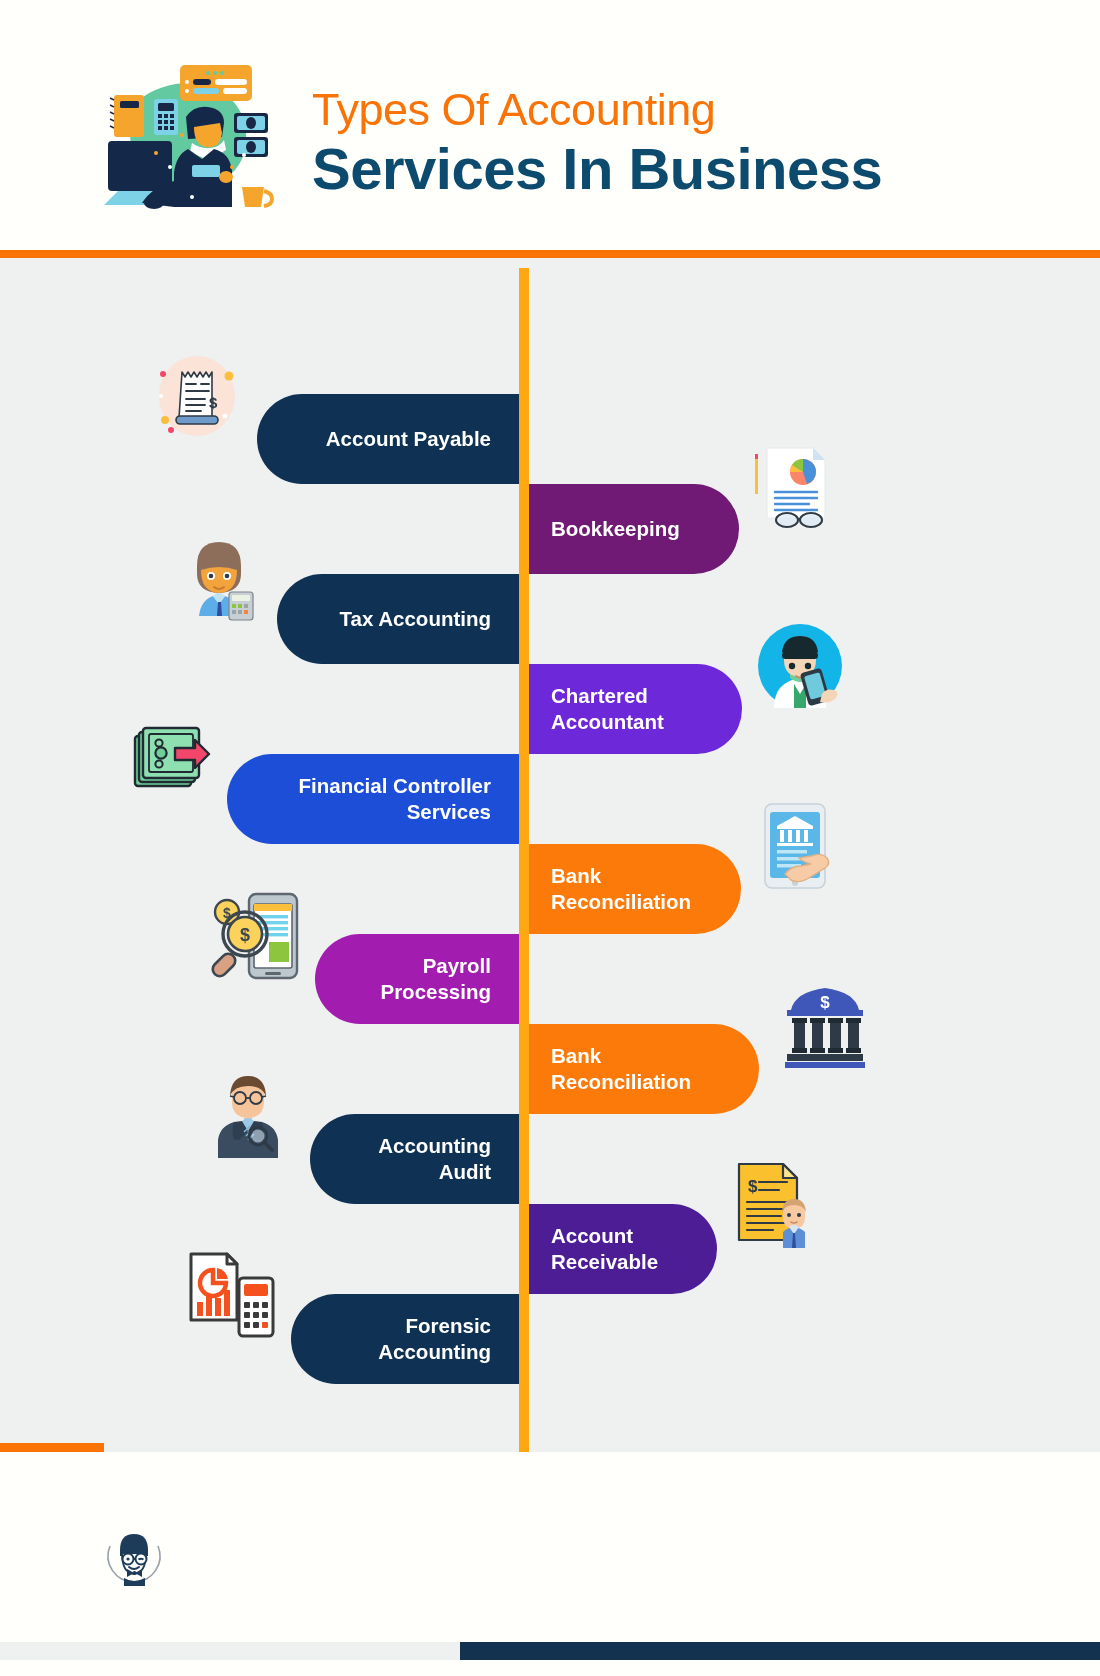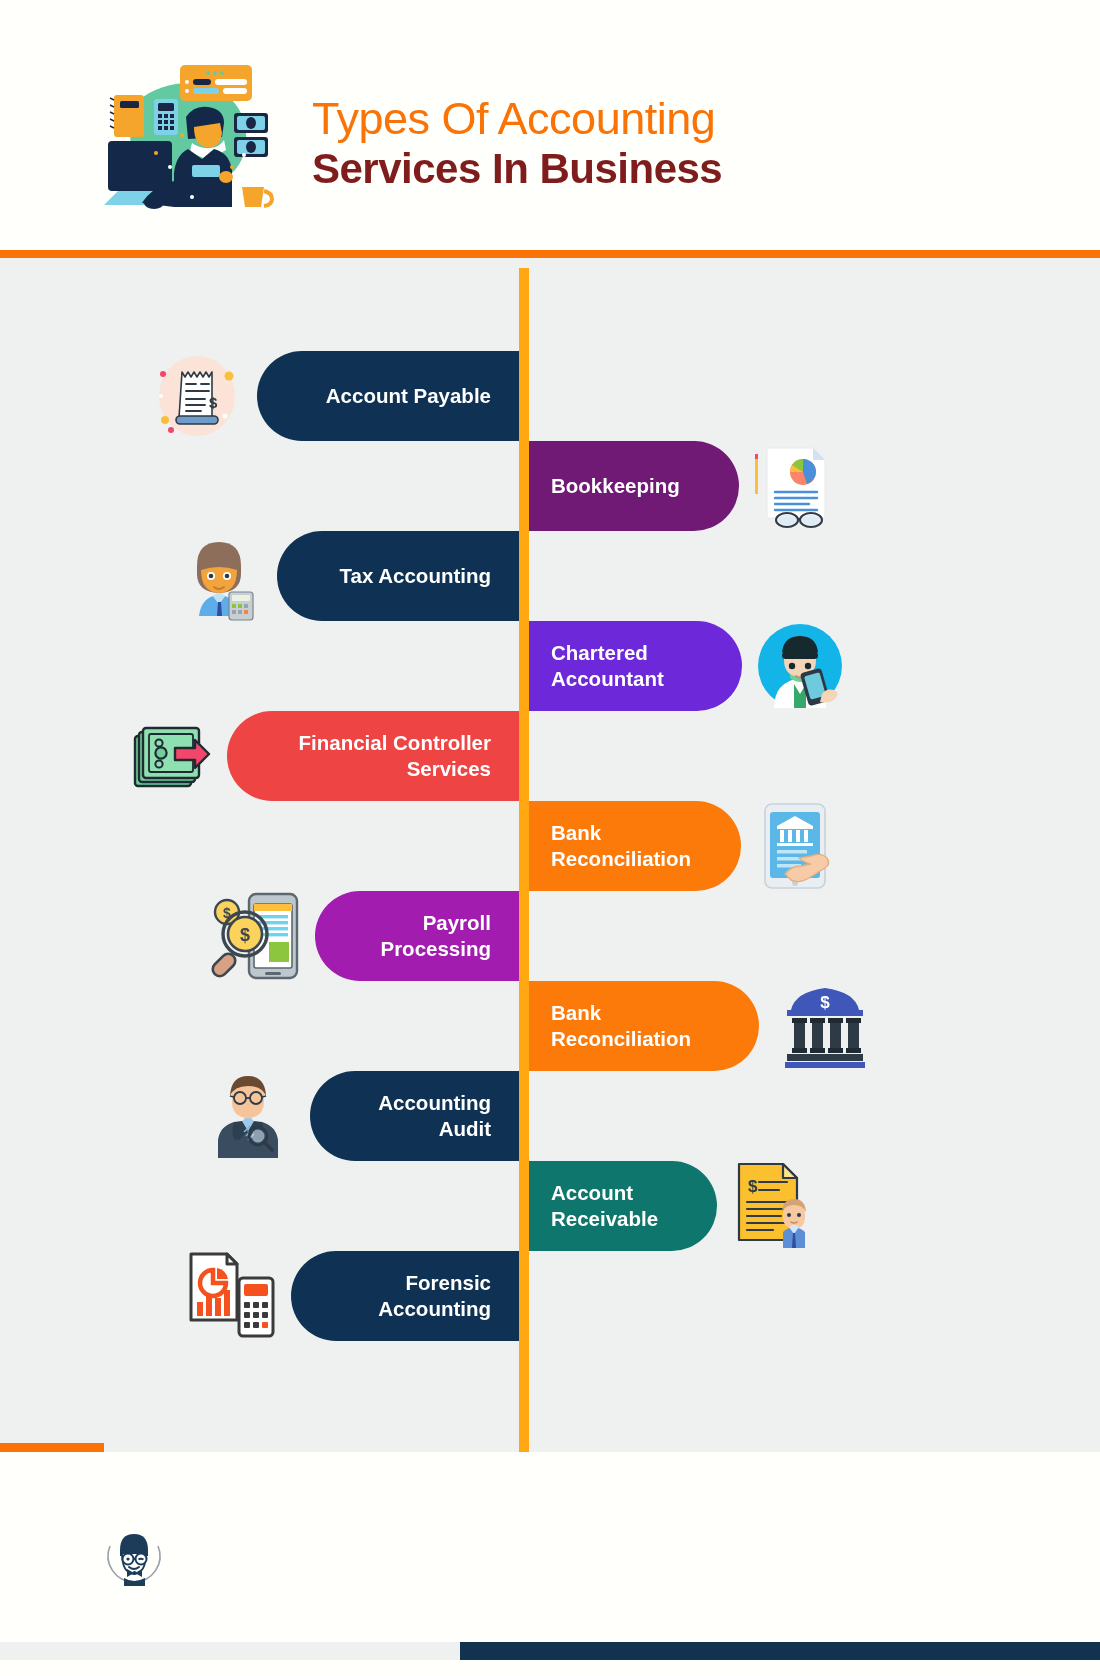--- a/index.html
+++ b/index.html
@@ -32,22 +32,22 @@
   .title-line1 {
     font-size: 45px;
     color: #F97306;
     font-weight: 400;
     letter-spacing: -0.5px;
     line-height: 1.12;
     white-space: nowrap;
     margin-top: 36px;
   }
   .title-line2 {
-    font-size: 42px;
-    color: #7f1d1d;
+    font-size: 58px;
+    color: #0c4a6e;
     font-weight: 700;
     letter-spacing: -0.5px;
     line-height: 1.18;
     white-space: nowrap;
   }
   .header-rule {
     position: absolute;
     left: 0; right: 0;
     bottom: 0;
     height: 8px;
@@ -90,20 +90,21 @@
   
   .pill {
     position: absolute;
     height: 90px;
     display: flex;
     align-items: center;
     color: #ffffff;
     font-weight: 700;
     font-size: 20.5px;
     line-height: 1.28;
+    margin-top: 43px;
   }
   .pill.left {
     background: #0F3254;
     right: 581px;           
     border-radius: 45px 0 0 45px;
     justify-content: flex-end;
     text-align: right;
     padding-right: 28px;
     padding-left: 46px;
   }
@@ -357,21 +358,21 @@
             <circle cx="54" cy="46" r="3.2" fill="#16292F"></circle>
         <path d="M42 56 q4 3 8 0" fill="none" stroke="#C98D64" stroke-width="2" stroke-linecap="round"></path>
         <path d="M40 64 l6 10 l6 -10 l0 24 l-12 0 Z" fill="#37A86B"></path>
         <rect x="50" y="50" width="22" height="34" rx="4" fill="#2B3A45" transform="rotate(-16 61 67)"></rect>
         <rect x="53" y="54" width="16" height="24" rx="2" fill="#6FCADD" transform="rotate(-16 61 66)"></rect>
         <path d="M66 82 q10 2 16 -4 q4 -6 -2 -8 q-8 -2 -12 4 Z" fill="#F5D5B8"></path>
       </svg>
         </div>
       </div>
       <div class="row">
-        <div class="pill left" style="width: 292px; background: #ef4444;">
+        <div class="pill left" style="width: 292px; background: #1d4ed8;">
           <span>Financial Controller Services</span>
         </div>
         <div class="icon-box on-left" style="right: 877px;">
       <svg width="92" height="92" viewBox="0 0 92 92">
         <rect x="4" y="26" width="56" height="50" rx="3" fill="#6FCF97" stroke="#1F2A33" stroke-width="2.4"></rect>
         <rect x="8" y="22" width="56" height="50" rx="3" fill="#6FCF97" stroke="#1F2A33" stroke-width="2.4"></rect>
         <rect x="12" y="18" width="56" height="50" rx="3" fill="#8FE0B0" stroke="#1F2A33" stroke-width="2.4"></rect>
         <rect x="18" y="24" width="44" height="38" rx="2" fill="none" stroke="#1F2A33" stroke-width="1.8"></rect>
         <circle cx="28" cy="33" r="3.6" fill="none" stroke="#1F2A33" stroke-width="2"></circle>
         <circle cx="30" cy="43" r="5.6" fill="#6FCF97" stroke="#1F2A33" stroke-width="2.2"></circle>
@@ -489,21 +490,21 @@
               <line x1="46" y1="70" x2="52" y2="64"></line>
         </g>
         <path d="M20 72 q14 -6 26 2 q12 -8 26 -2 l0 16 l-52 0 Z" fill="#3A4C60"></path>
         <circle cx="56" cy="66" r="9" fill="none" stroke="#2E3A45" stroke-width="2.6"></circle>
         <circle cx="56" cy="66" r="6.5" fill="#CDE3F2" opacity="0.6"></circle>
         <line x1="62" y1="72" x2="70" y2="80" stroke="#2E3A45" stroke-width="3.4" stroke-linecap="round"></line>
       </svg>
         </div>
       </div>
       <div class="row">
-        <div class="pill right" style="width: 188px; background: #0f766e;">
+        <div class="pill right" style="width: 188px; background: #4c1d95;">
           <span>Account Receivable</span>
         </div>
         <div class="icon-box on-right" style="left: 729px;">
       <svg width="92" height="92" viewBox="0 0 92 92">
         <path d="M10 4 h44 l14 14 v62 h-58 Z" fill="#FBC02D" stroke="#2E3A45" stroke-width="2.2" stroke-linejoin="round"></path>
         <path d="M54 4 l14 14 h-14 Z" fill="#FDE38A" stroke="#2E3A45" stroke-width="2.2" stroke-linejoin="round"></path>
         <text x="19" y="32" font-family="Liberation Sans, sans-serif" font-size="17" font-weight="700" fill="#2E3A45">$</text>
         <g stroke="#2E3A45" stroke-width="2.2" stroke-linecap="round">
           <line x1="30" y1="22" x2="58" y2="22"></line>
               <line x1="30" y1="30" x2="50" y2="30"></line>

